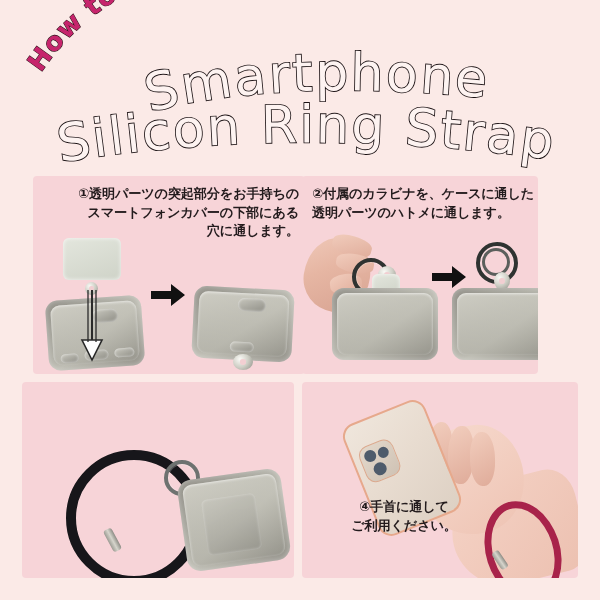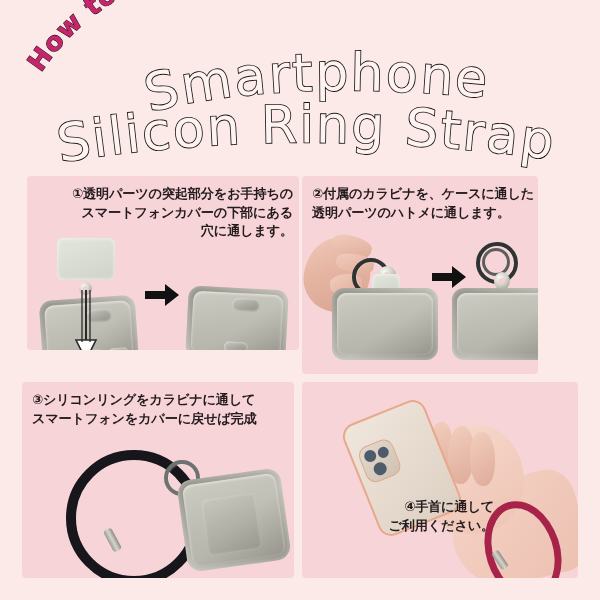--- a/index.html
+++ b/index.html
@@ -27,34 +27,34 @@
   .title-svg{display:block;}
   .title-svg text{
     font-family:"DejaVu Sans",sans-serif;font-size:52px;font-weight:400;
     fill:#fdf3f1;stroke:#1a1113;stroke-width:1.7px;paint-order:stroke fill;
     letter-spacing:2px;
   }
 
   
   .grid{position:absolute;left:22px;top:176px;width:556px;height:402px;}
   .panel{position:absolute;background:#f7d4d8;border-radius:4px;overflow:hidden;}
-  .p1{left:5px;top:0;width:272px;height:174px;}
+  .p1{left:11px;top:0;width:272px;height:198px;}
   .p2{left:280px;top:0;width:236px;height:198px;}
   .p3{left:0;top:206px;width:272px;height:196px;}
   .p4{left:280px;top:206px;width:276px;height:196px;}
 
   .cap{
     position:absolute;color:#231b1d;font-size:13.2px;line-height:1.42;
     font-family:"DejaVu Sans",sans-serif;font-weight:600;
     letter-spacing:-0.2px;white-space:pre-line;
   }
   .cap1{left:10px;top:9px;width:256px;text-align:right;}
   .cap2{left:10px;top:9px;width:262px;text-align:left;}
   .cap3{left:10px;top:9px;width:256px;text-align:left;}
-  .cap4{left:12px;top:116px;width:180px;text-align:right;}
+  .cap4{left:12px;top:116px;width:180px;text-align:center;}
 
   .stage{position:absolute;left:0;right:0;bottom:0;top:0;}
   .arrow{position:absolute;width:34px;height:26px;}
   .arrow svg{display:block;}
 
   
   .photo{position:absolute;}
   .case{
     border-radius:12px;
     background:linear-gradient(145deg,#8e8c84 0%,#a5a49b 28%,#bcbbb1 55%,#918f87 100%);
@@ -225,22 +225,20 @@
         <div class="photo carab2" style="left:180px;top:72px;width:22px;height:22px;border-color:#5b5f5c;"></div>
         <div class="photo eyelet" style="left:192px;top:96px;width:16px;height:18px;"></div>
 
         <div class="photo case" style="left:150px;top:112px;width:108px;height:72px;">
           <div class="case-inner"></div>
         </div>
       </div>
     </div>
 
     <div class="panel p3">
-      <div class="cap cap3">③シリコンリングをカラビナに通して
-スマートフォンをカバーに戻せば完成</div>
 
       <div class="stage">
 
         <div class="photo silring" style="left:44px;top:68px;width:116px;height:116px;"></div>
         <div class="silring-clasp" style="left:86px;top:146px;transform:rotate(-28deg);"></div>
 
         <div class="photo carab" style="left:142px;top:78px;width:28px;height:28px;border-color:#6e7270;"></div>
 
         <div class="photo case" style="left:160px;top:92px;width:104px;height:92px;transform:rotate(-8deg);
                     border-radius:14px;">

